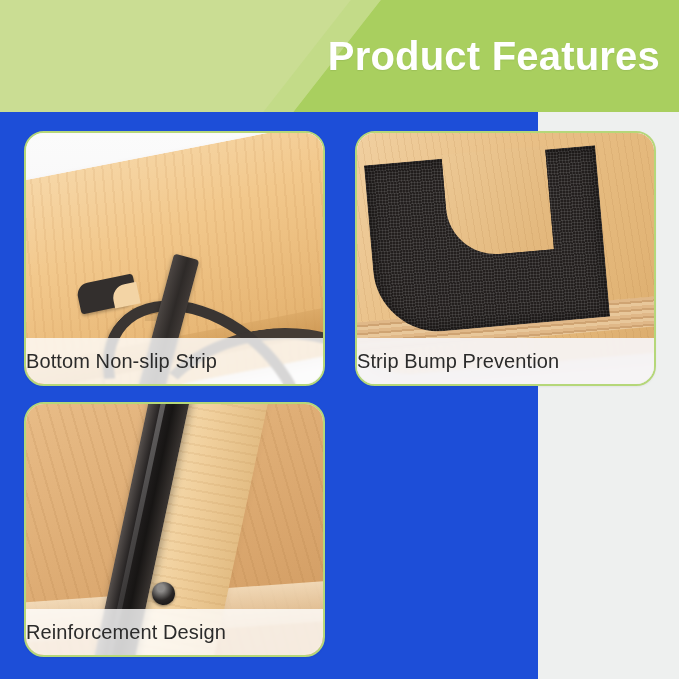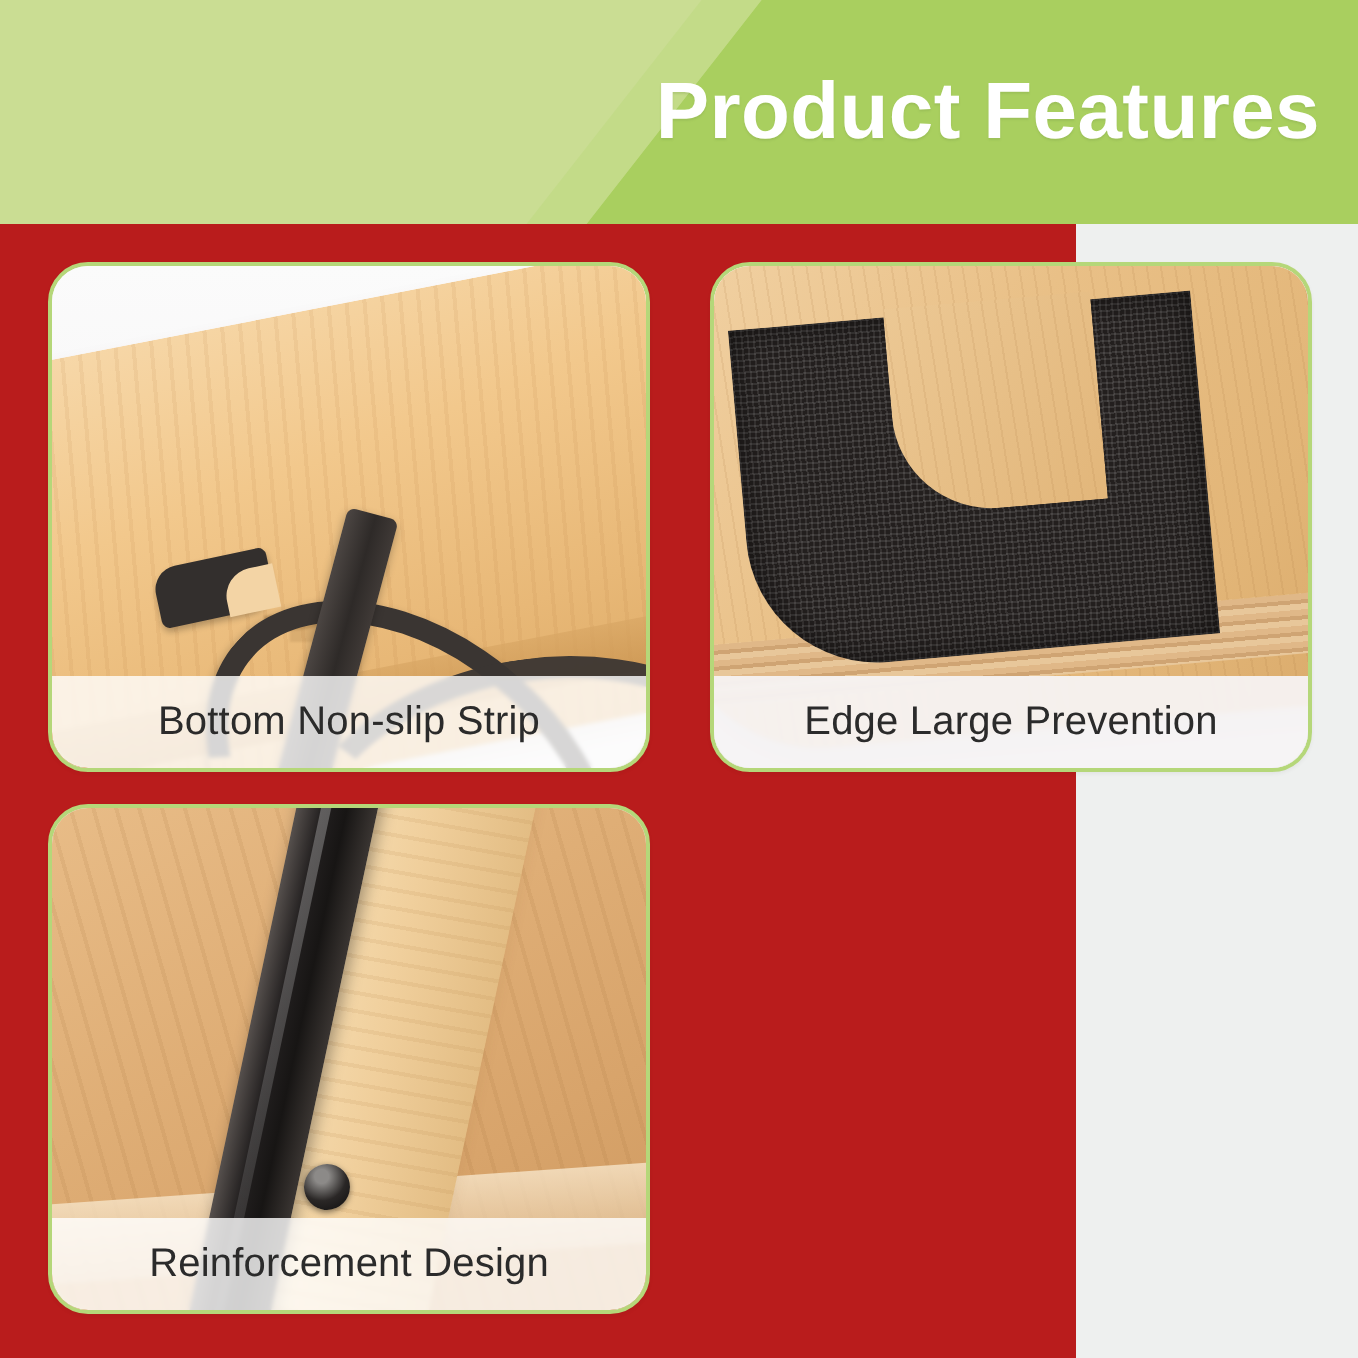--- a/index.html
+++ b/index.html
@@ -3,21 +3,21 @@
 <meta charset="utf-8">
 <style>
   html,body{margin:0;padding:0;}
   body{
     width:679px;height:679px;
     background:#eef0ef;
     font-family:"Liberation Sans","DejaVu Sans",sans-serif;
     overflow:hidden;
     position:relative;
   }
-  .page{position:relative;width:538px;height:679px;background:#b91c1c;}
+  .page{position:relative;width:538px;height:679px;background:#1d4ed8;}
 
   
   .header{
     position:absolute;left:0;top:0;width:679px;height:112px;
     background:#a9cf5f;overflow:hidden;
   }
   .header .band-light{
     position:absolute;top:-20px;left:-140px;
     width:470px;height:170px;
     background:#cadd93;
@@ -56,21 +56,21 @@
     overflow:hidden;
     background:#f3f1f2;
     box-shadow:0 1px 2px rgba(0,0,0,.05);
   }
   .photo{position:absolute;inset:0;overflow:hidden;}
 
   .caption-bar{
     position:absolute;left:0;right:0;bottom:0;height:46px;
     background:rgba(255,255,255,.80);
     backdrop-filter:blur(1px);
-    display:flex;align-items:center;justify-content:center;
+    display:flex;align-items:center;
   }
   .caption-bar.solid{background:rgba(246,244,245,.93);}
   .caption-text{
     color:#2b2b2b;font-size:20px;letter-spacing:.1px;white-space:nowrap;
   }
 
   
   .c1-bg{position:absolute;inset:0;background:
       linear-gradient(180deg,#fbfbfb 0%,#f6f5f6 55%,#efeef0 100%);}
   .c1-board{
@@ -266,21 +266,21 @@
     <div class="card">
       <div class="photo">
         <div class="c2-bg"></div>
         <div class="c2-board"></div>
         <div class="c2-ply"></div>
         <div class="c2-pad">
           <div class="c2-pad-cut"></div>
         </div>
       </div>
       <div class="caption-bar solid">
-        <span class="caption-text">Edge Large Prevention</span>
+        <span class="caption-text">Strip Bump Prevention</span>
       </div>
     </div>
 
 
     <div class="card">
       <div class="photo">
         <div class="c4-bg"></div>
         <div class="c4-floorline"></div>
         <div class="c4-wood-leg"></div>
         <div class="c4-metal"></div>

